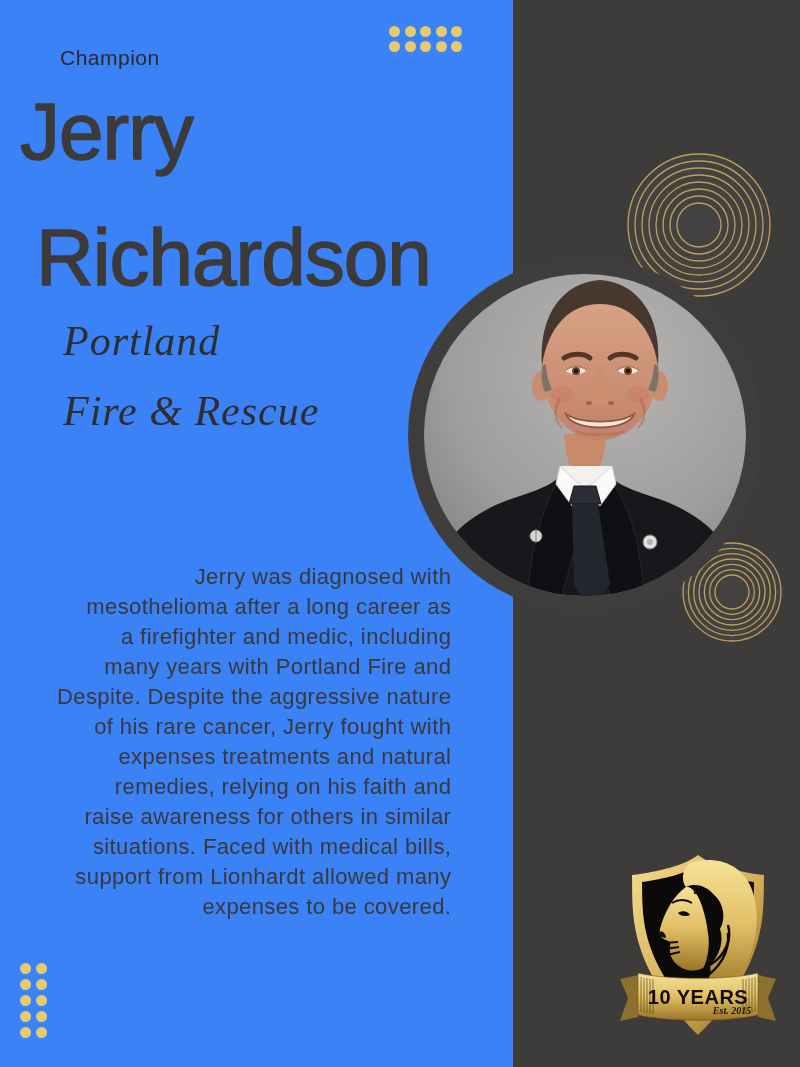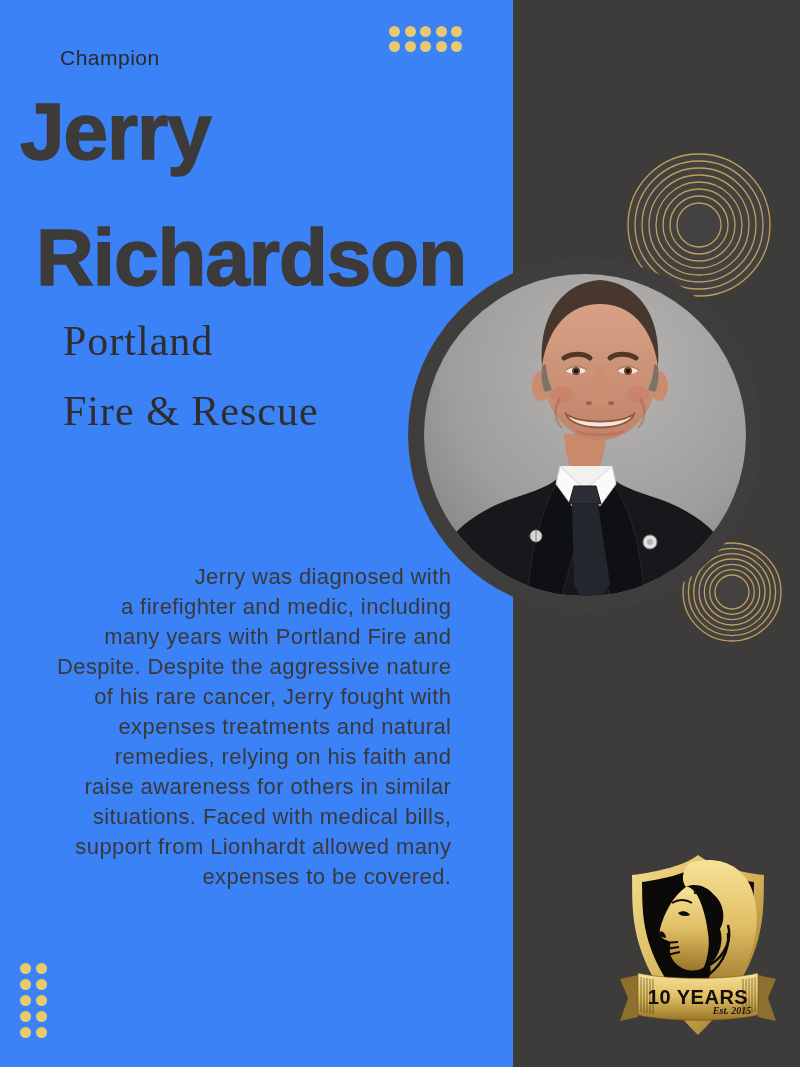--- a/index.html
+++ b/index.html
@@ -1,26 +1,26 @@
 <!DOCTYPE html>
 <html><head>
 <meta charset="utf-8">
 <style>
   html,body{margin:0;padding:0;}
   .page{position:relative;width:800px;height:1067px;background:#3b82f6;overflow:hidden;
         font-family:"Liberation Sans", sans-serif;}
   .panel-dark{position:absolute;left:513px;top:0;width:287px;height:1067px;background:#3e3b3b;}
   .eyebrow{position:absolute;left:60px;top:47px;font-size:21px;font-weight:500;
            color:#2b2929;letter-spacing:.5px;line-height:1;}
-  .headline{position:absolute;left:20px;font-size:80px;font-weight:700;color:#3d3a3a;
+  .headline{position:absolute;left:20px;font-size:80px;font-weight:400;color:#3d3a3a;
             line-height:1;letter-spacing:-1px;-webkit-text-stroke:1.5px #3d3a3a;}
   .headline.first{top:92px;}
   .headline.last{top:202px;}
   .subtitle{position:absolute;left:63px;font-family:"Liberation Serif", cursive, serif;
-            font-size:42px;color:#2f2d2d;line-height:1;letter-spacing:1px;}
+            font-style:italic;font-size:42px;color:#2f2d2d;line-height:1;letter-spacing:1px;}
   .subtitle.l1{top:320px;}
   .subtitle.l2{top:390px;}
   .body-text{position:absolute;left:57px;top:562px;font-size:22px;line-height:30px;
              color:#3a3838;letter-spacing:.4px;}
   .body-text div{white-space:nowrap;height:30px;text-align:right;}
   .dot-grid{position:absolute;display:grid;z-index:2;}
   .dot-grid span{border-radius:50%;display:block;}
   .top-dots{left:389px;top:26px;grid-template-columns:repeat(5,11px);grid-auto-rows:11px;gap:4px 4.5px;}
   .bottom-dots{left:20px;top:963px;grid-template-columns:repeat(2,11px);grid-auto-rows:11px;gap:5px 5px;}
   .rings{position:absolute;z-index:2;}
@@ -88,20 +88,21 @@
   <div class="eyebrow">Champion</div>
 
   <h1 class="headline first" style="margin:0">Jerry</h1>
   <h1 class="headline last" style="margin:16px">Richardson</h1>
 
   <div class="subtitle l1">Portland</div>
   <div class="subtitle l2">Fire &amp; Rescue</div>
 
   <div class="body-text">
       <div>Jerry was diagnosed with</div>
+      <div>mesothelioma after a long career as</div>
       <div>a firefighter and medic, including</div>
       <div>many years with Portland Fire and</div>
       <div>Despite. Despite the aggressive nature</div>
       <div>of his rare cancer, Jerry fought with</div>
       <div>expenses treatments and natural</div>
       <div>remedies, relying on his faith and</div>
       <div>raise awareness for others in similar</div>
       <div>situations. Faced with medical bills,</div>
       <div>support from Lionhardt allowed many</div>
       <div>expenses to be covered.</div>

